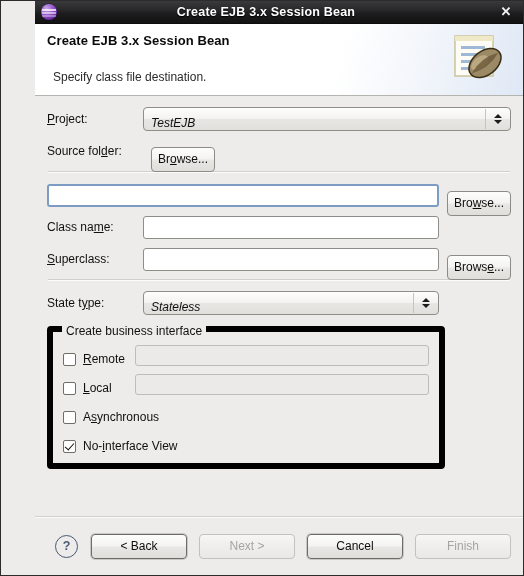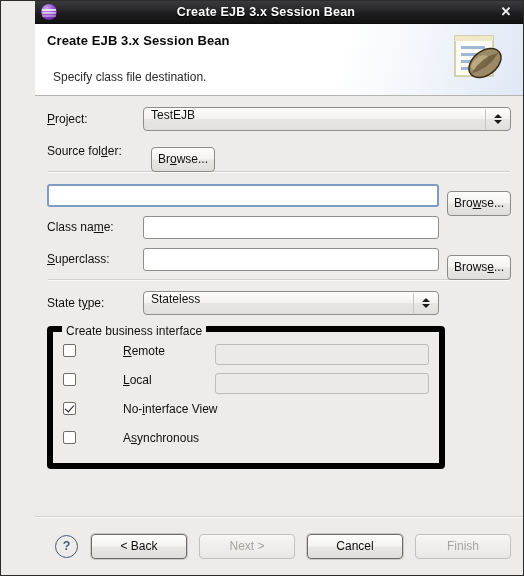--- a/index.html
+++ b/index.html
@@ -158,23 +158,24 @@
   
   .combo {
     flex: 1;
     height: 24px;
     box-sizing: border-box;
     position: relative;
     background: linear-gradient(to bottom, #fdfdfc 0%, #f3f2f0 50%, #e8e6e3 51%, #e2e0dd 100%);
     border: 1px solid #8f8d89;
     border-radius: 4px;
     display: flex;
-    align-items: flex-start;
+    align-items: flex-end;
     cursor: default;
     min-width: 0;
+    font-style: italic;
   }
   .combo .cb-text {
     padding-left: 7px;
     font-size: 12px;
     color: #101010;
   }
   .combo .cb-arrow {
     position: absolute;
     right: 0;
     top: 1px;
@@ -242,24 +243,23 @@
     position: absolute;
     top: -8px;
     left: 9px;
     background: #edecea;
     padding: 0 4px;
     font-size: 12px;
     color: #101010;
   }
   .cbrow {
     display: flex;
-    align-items: flex-start;
+    align-items: flex-end;
     height: 22px;
     margin-bottom: 7px;
-    gap: 40px;
   }
   .cbrow:last-child { margin-bottom: 0; }
   .chk {
     width: 13px;
     height: 13px;
     flex: none;
     box-sizing: border-box;
     background: #ffffff;
     border: 1px solid #6f6d69;
     border-radius: 2px;
@@ -422,27 +422,27 @@
         <input class="tfield disabled cb-input" type="text" disabled="" value="" style="">
       </div>
 
       <div class="cbrow">
         <span class="chk"></span>
         <span class="cblbl"><span></span><u class="mn">L</u><span>ocal</span></span>
         <input class="tfield disabled cb-input" type="text" disabled="" style="margin-left: 23px;" value="">
       </div>
 
       <div class="cbrow">
+        <span class="chk"></span>
+        <span class="cblbl"><span>A</span><u class="mn">s</u><span>ynchronous</span></span>
+      </div>
+
+      <div class="cbrow">
         <span class="chk on"></span>
         <span class="cblbl"><span>No-</span><u class="mn">i</u><span>nterface View</span></span>
-      </div>
-
-      <div class="cbrow">
-        <span class="chk"></span>
-        <span class="cblbl"><span>A</span><u class="mn">s</u><span>ynchronous</span></span>
       </div>
     </div>
 
   </div>
 
   <div id="buttonbar">
     <div class="help">?</div>
     <div class="bb-spacer"></div>
     <button class="btn defaultbtn">&lt; Back</button>
     <button class="btn disabled" disabled="">Next &gt;</button>

